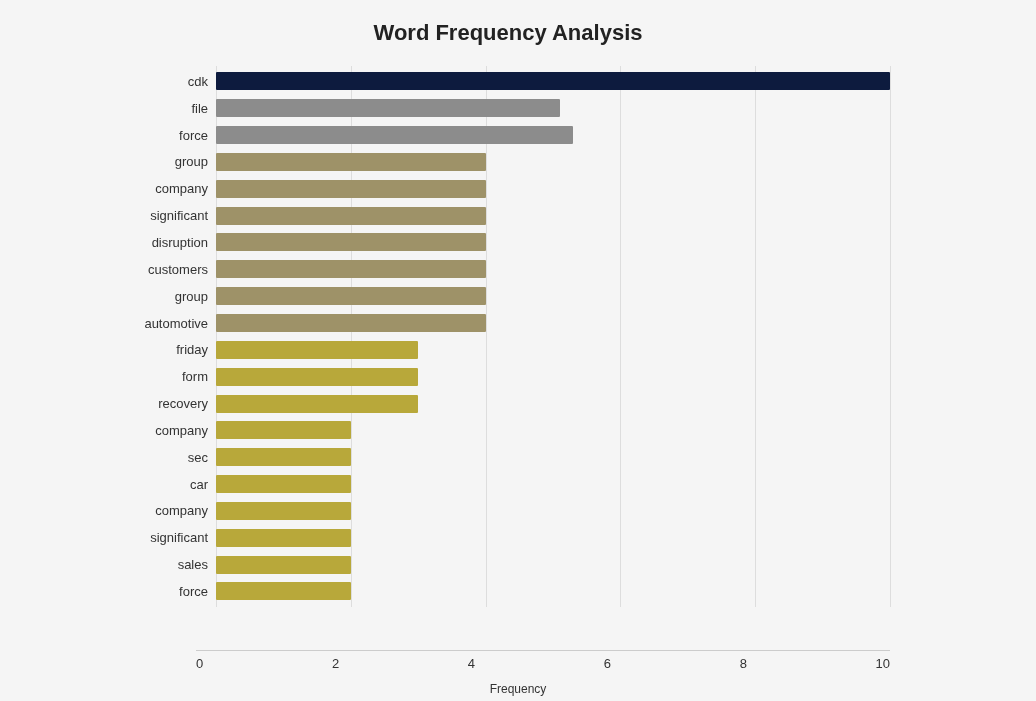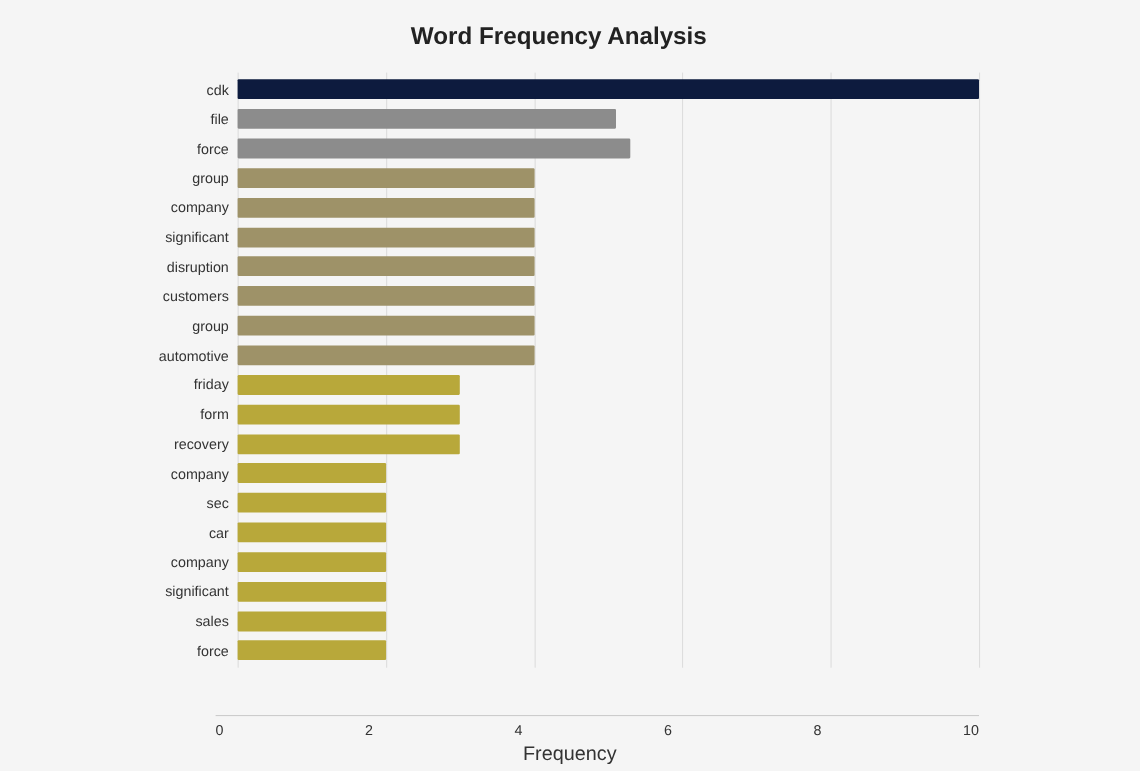--- a/index.html
+++ b/index.html
@@ -97,21 +97,21 @@
       right: 40px;
       height: 1px;
       background: #ccc;
     }
     .x-label {
       position: absolute;
       bottom: 5px;
       left: 0;
       right: 0;
       text-align: center;
-      font-size: 18px;
+      font-size: 12px;
       color: #333;
     }
     .color-dark-blue { background-color: #0d1b3e; }
     .color-gray { background-color: #8c8c8c; }
     .color-tan { background-color: #9e9268; }
     .color-yellow-green { background-color: #b8a83a; }
   </style>
 </head>
 <body>
 

